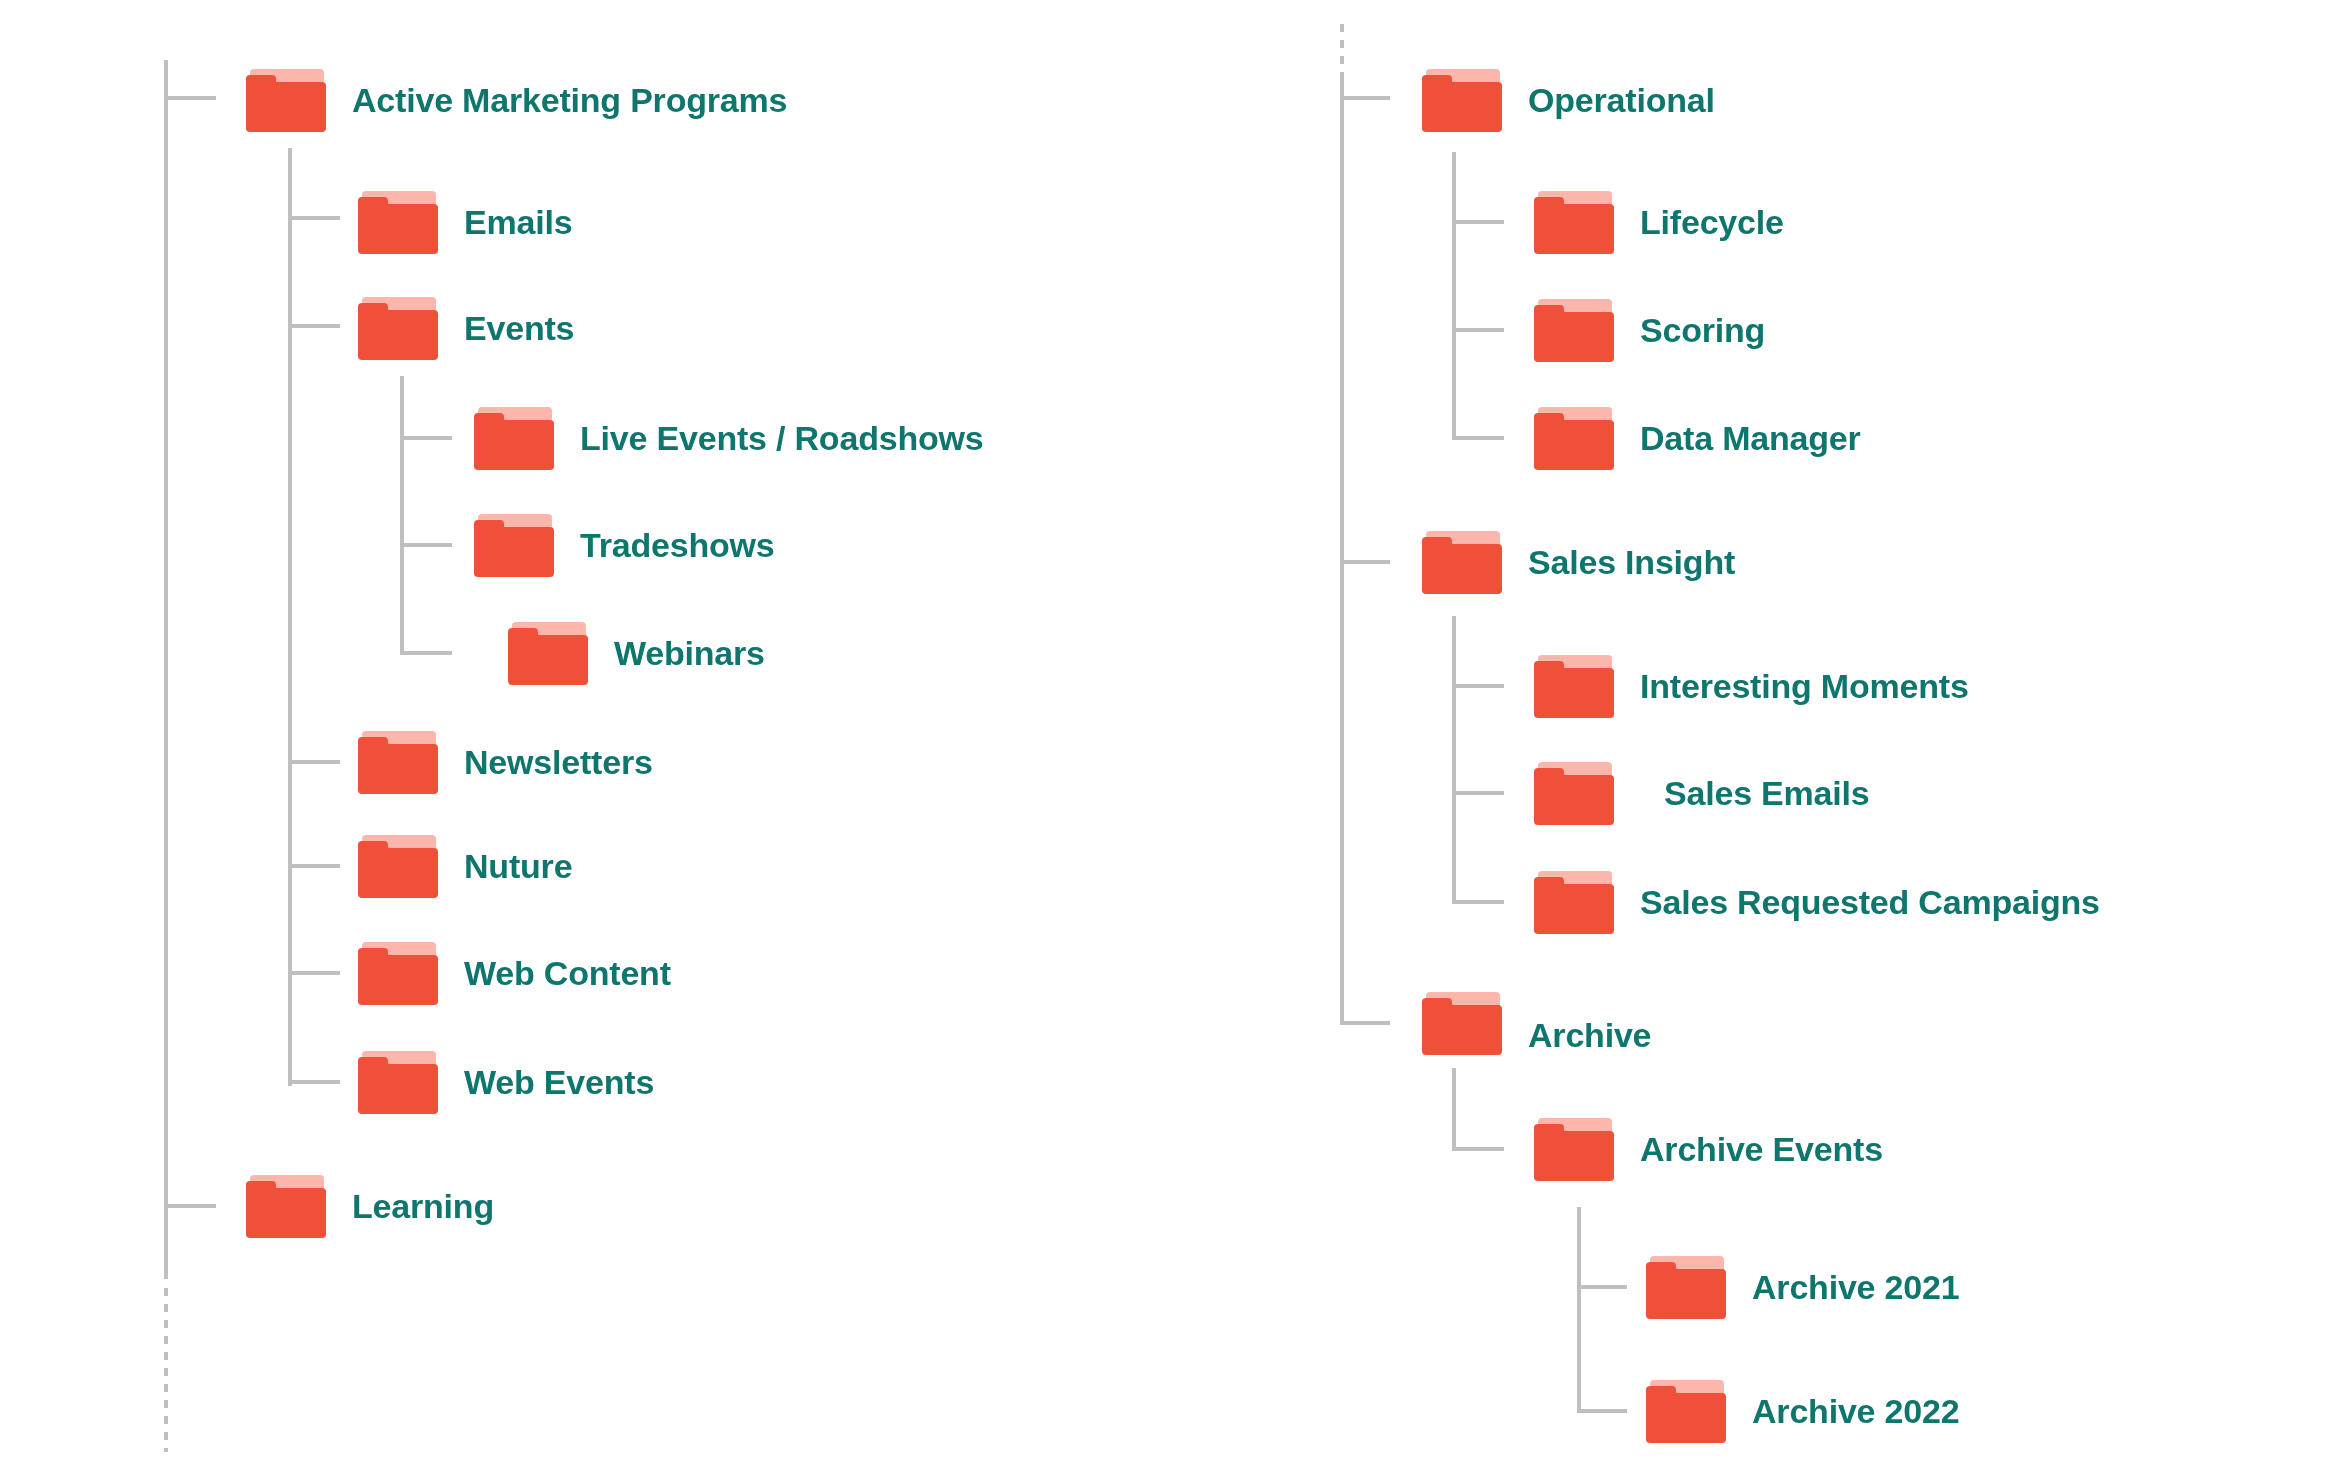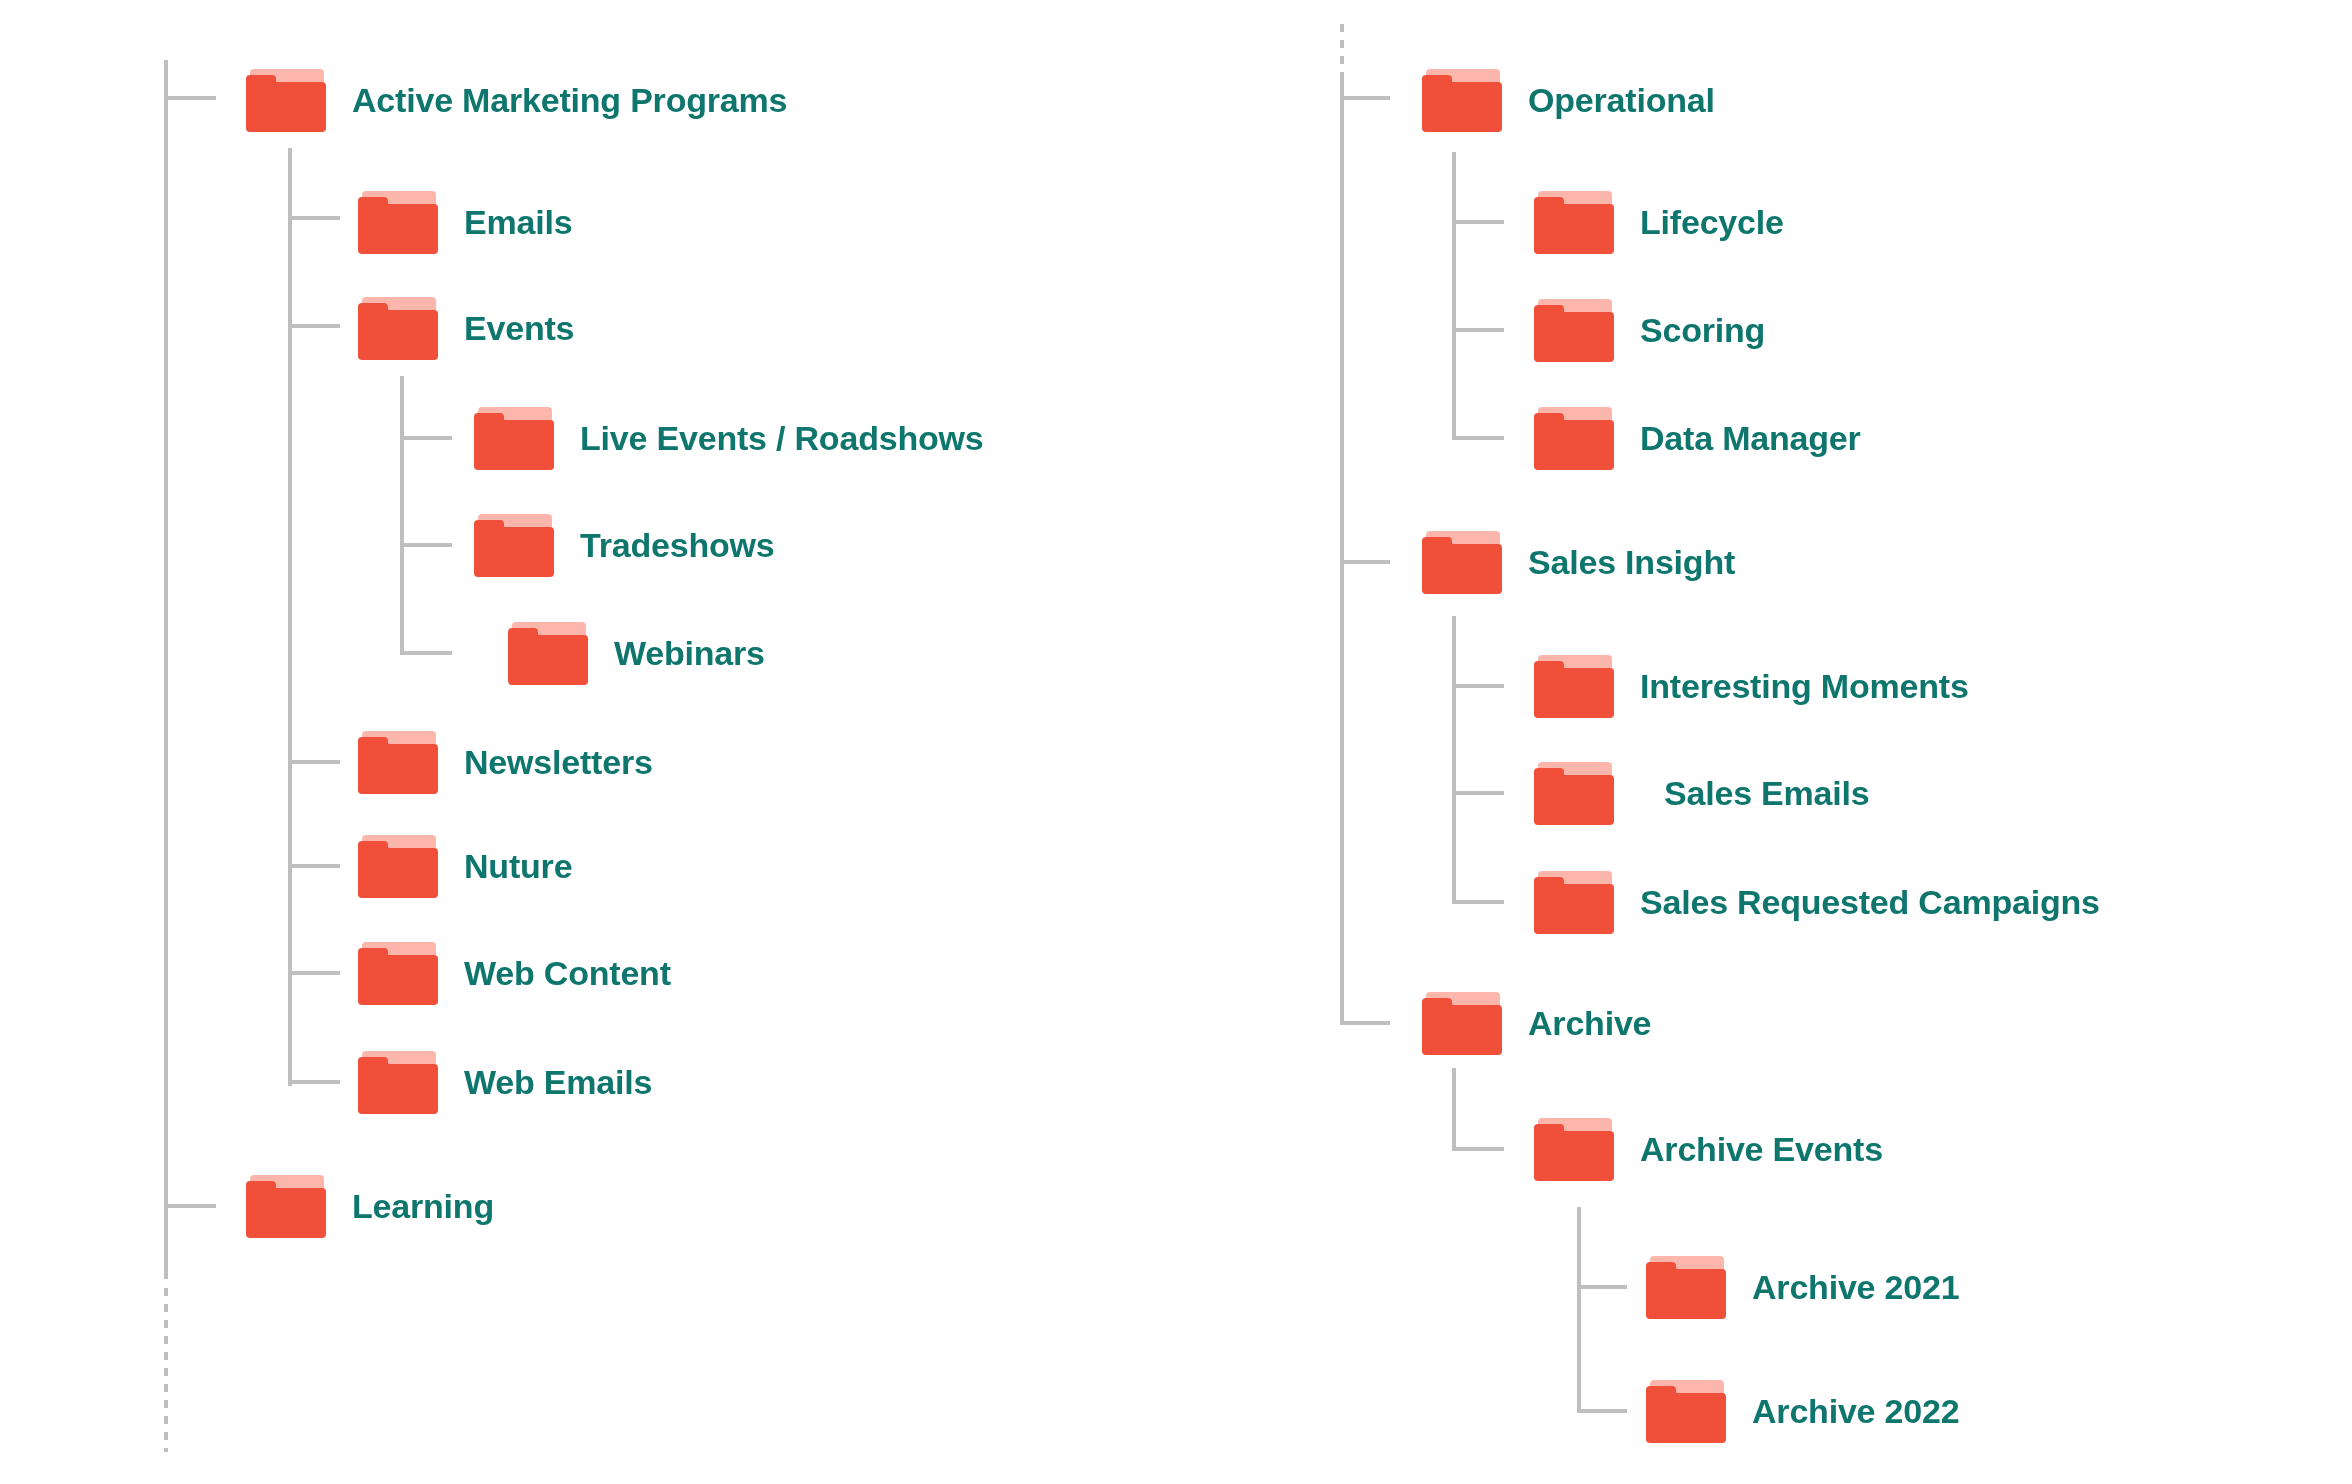--- a/index.html
+++ b/index.html
@@ -149,21 +149,21 @@
       </div>
     <span class="label">Web Content</span>
   </div>
 
   <div class="node" style="left:358px; top:1050px;">
     <div class="folder">
         <div class="back"></div>
         <div class="tab"></div>
         <div class="front"></div>
       </div>
-    <span class="label">Web Emails</span>
+    <span class="label">Web Events</span>
   </div>
 
   <div class="node" style="left:246px; top:1174px;">
     <div class="folder">
         <div class="back"></div>
         <div class="tab"></div>
         <div class="front"></div>
       </div>
     <span class="label">Learning</span>
   </div>
@@ -233,21 +233,21 @@
 
   <div class="node" style="left:1534px; top:870px;">
     <div class="folder">
         <div class="back"></div>
         <div class="tab"></div>
         <div class="front"></div>
       </div>
     <span class="label">Sales Requested Campaigns</span>
   </div>
 
-  <div class="node" style="left:1422px; top:991px;">
+  <div class="node" style="left:1422px; top:991px;align-items:flex-end;">
     <div class="folder">
         <div class="back"></div>
         <div class="tab"></div>
         <div class="front"></div>
       </div>
     <span class="label">Archive</span>
   </div>
 
   <div class="node" style="left:1534px; top:1117px;">
     <div class="folder">

